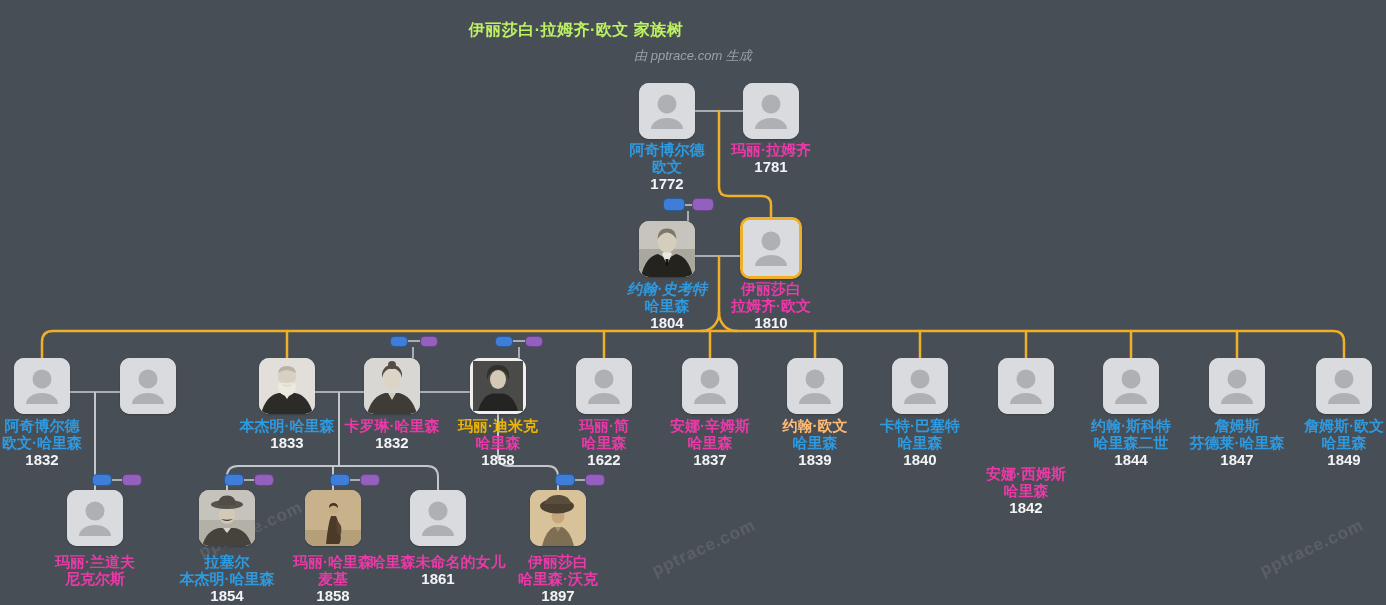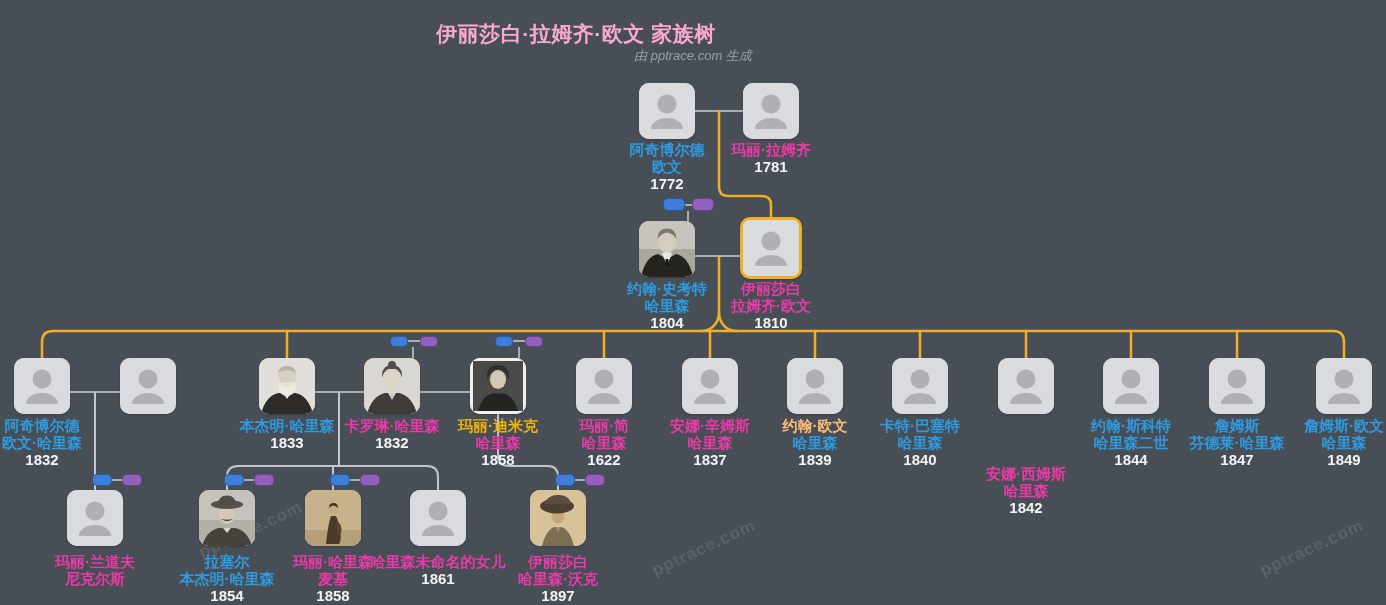--- a/index.html
+++ b/index.html
@@ -1,20 +1,20 @@
 <!DOCTYPE html>
 <html><head>
 <meta charset="utf-8">
 <style>
   html,body{margin:0;padding:0;background:#484e56;}
   #stage{position:relative;width:1386px;height:605px;background:#484e56;overflow:hidden;
          font-family:"Liberation Sans","DejaVu Sans",sans-serif;}
   #connectors{position:absolute;left:0;top:0;z-index:1;}
-  .title{position:absolute;top:20px;left:0;width:1152px;text-align:center;color:#f9a8d4;
-         font-size:21px;font-weight:bold;letter-spacing:.5px;z-index:4;}
+  .title{position:absolute;top:20px;left:0;width:1152px;text-align:center;color:#bef264;
+         font-size:16px;font-weight:bold;letter-spacing:.5px;z-index:4;}
   .subtitle{position:absolute;top:47px;left:0;width:1386px;text-align:center;color:#9aa1a9;
          font-size:13px;z-index:4;font-style:italic;}
   .wm{position:absolute;color:rgba(255,255,255,.10);font-size:17px;font-weight:bold;
       transform:rotate(-25deg);letter-spacing:1px;z-index:1;white-space:nowrap;}
   .node{position:absolute;width:160px;text-align:center;z-index:2;}
   .avatar{position:absolute;left:52px;top:0;width:56px;height:56px;border-radius:10px;
           background:#dadbde;overflow:hidden;box-shadow:0 1px 2px rgba(0,0,0,.22);cursor:pointer;}
   .avatar svg{display:block;}
   .avatar.hl{left:49px;top:-3px;border:3px solid #efaf26;background:#ededf0;}
   .txt{position:absolute;left:0;width:160px;}
@@ -115,21 +115,21 @@
             <rect width="56" height="56" fill="#c7c4be"></rect>
             <rect y="28" width="56" height="28" fill="#aaa79f"></rect>
             <path d="M2,56 Q6,36 19,33 L28,38 L37,33 Q50,36 54,56 Z" fill="#25231e"></path>
             <path d="M23,33 L28,44 L33,33 L30,30 L26,30 Z" fill="#e9e6df"></path>
             <rect x="26.5" y="38" width="3" height="7" fill="#151515"></rect>
             <ellipse cx="28" cy="20" rx="9.5" ry="11.5" fill="#d6cebd"></ellipse>
             <path d="M18.5,18 Q19,7 28,7.5 Q37,7 37.5,18 Q33,11.5 28,11.5 Q23,11.5 18.5,18 Z" fill="#7d766b"></path>
           </svg>
         </div>
         <div class="txt" style="top: 59px;">
-          <div class="nm" style="color: rgb(46, 154, 224);">约翰·史考特</div>
+          <div class="nm" style="color: rgb(46, 154, 224); font-style: italic;">约翰·史考特</div>
           <div class="nm" style="color: rgb(46, 154, 224);">哈里森</div>
           <div class="yr">1804</div>
         </div>
       </div>
       <div class="node" style="left: 691px; top: 220px;">
         <div class="avatar hl">
           <svg width="56" height="56" viewBox="0 0 56 56">
             <rect width="56" height="56" fill="#dadbde"></rect>
             <circle cx="28" cy="21" r="9.5" fill="#aeb0b4"></circle>
             <path d="M12,46 a16,11 0 0 1 32,0 Z" fill="#aeb0b4"></path>

